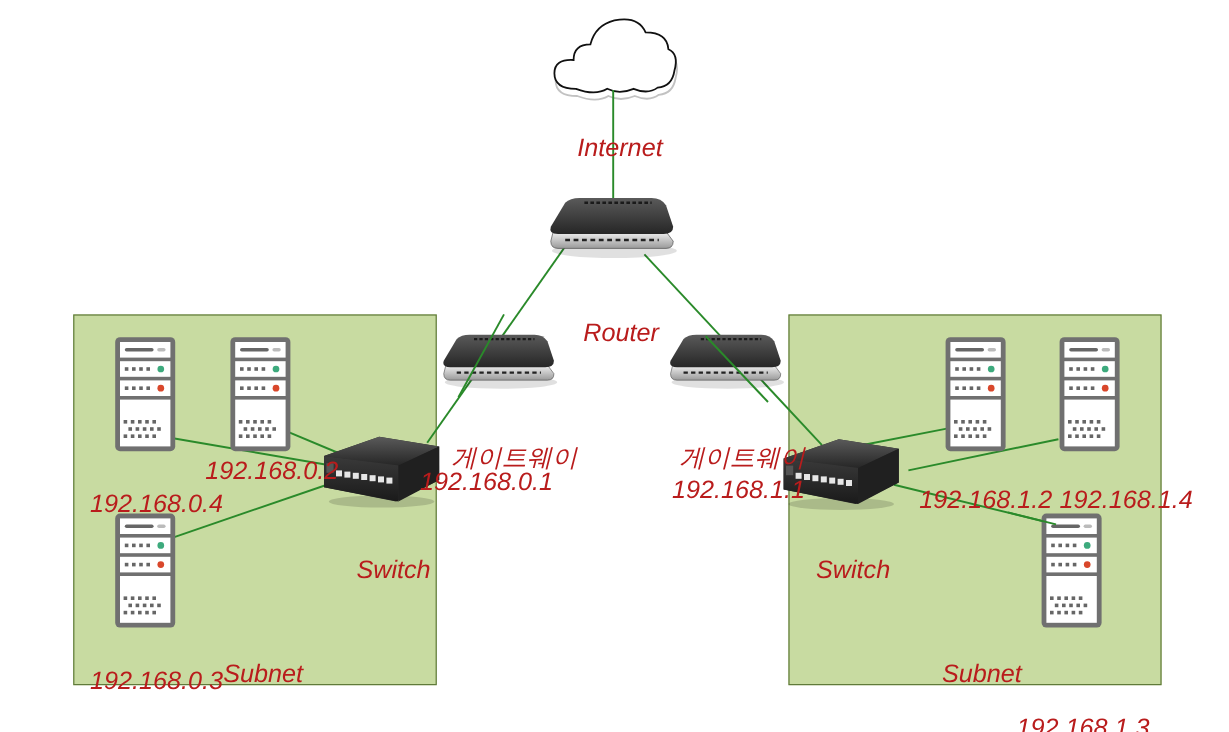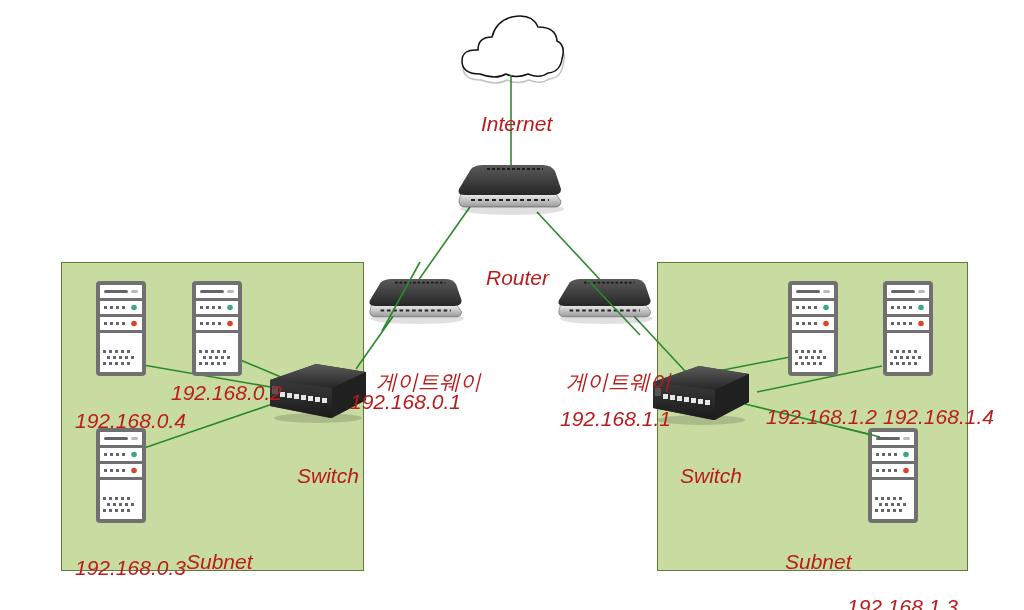--- a/index.html
+++ b/index.html
@@ -160,21 +160,21 @@
 
   <line x1="840" y1="427" x2="880" y2="437" stroke="#2a8a2a" stroke-width="1.6"></line>
 </svg>
 
 <div class="lbl" style="left:481px; top:115px;">Internet</div>
 <div class="lbl" style="left:486px; top:269px;">Router</div>
 
 <div class="lbl" style="left:376px; top:373px;">게이트웨이</div>
 <div class="lbl" style="left:350px; top:393px;text-align:right;">192.168.0.1</div>
 <div class="lbl" style="left:566px; top:373px;">게이트웨이</div>
-<div class="lbl" style="left:560px; top:410px;">192.168.1.1</div>
+<div class="lbl" style="left:560px; top:400px;">192.168.1.1</div>
 
 <div class="lbl" style="left:75px; top:412px;">192.168.0.4</div>
 <div class="lbl" style="left:171px; top:384px;">192.168.0.2</div>
 <div class="lbl" style="left:75px; top:559px;">192.168.0.3</div>
 <div class="lbl" style="left:297px; top:467px;">Switch</div>
 <div class="lbl" style="left:186px; top:553px;">Subnet</div>
 
 <div class="lbl" style="left:766px; top:388px;margin-top:20px;">192.168.1.2</div>
 <div class="lbl" style="left:862px; top:408px;margin-left:21px;">192.168.1.4</div>
 <div class="lbl" style="left:847px; top:555px;margin-top:43px;">192.168.1.3</div>

